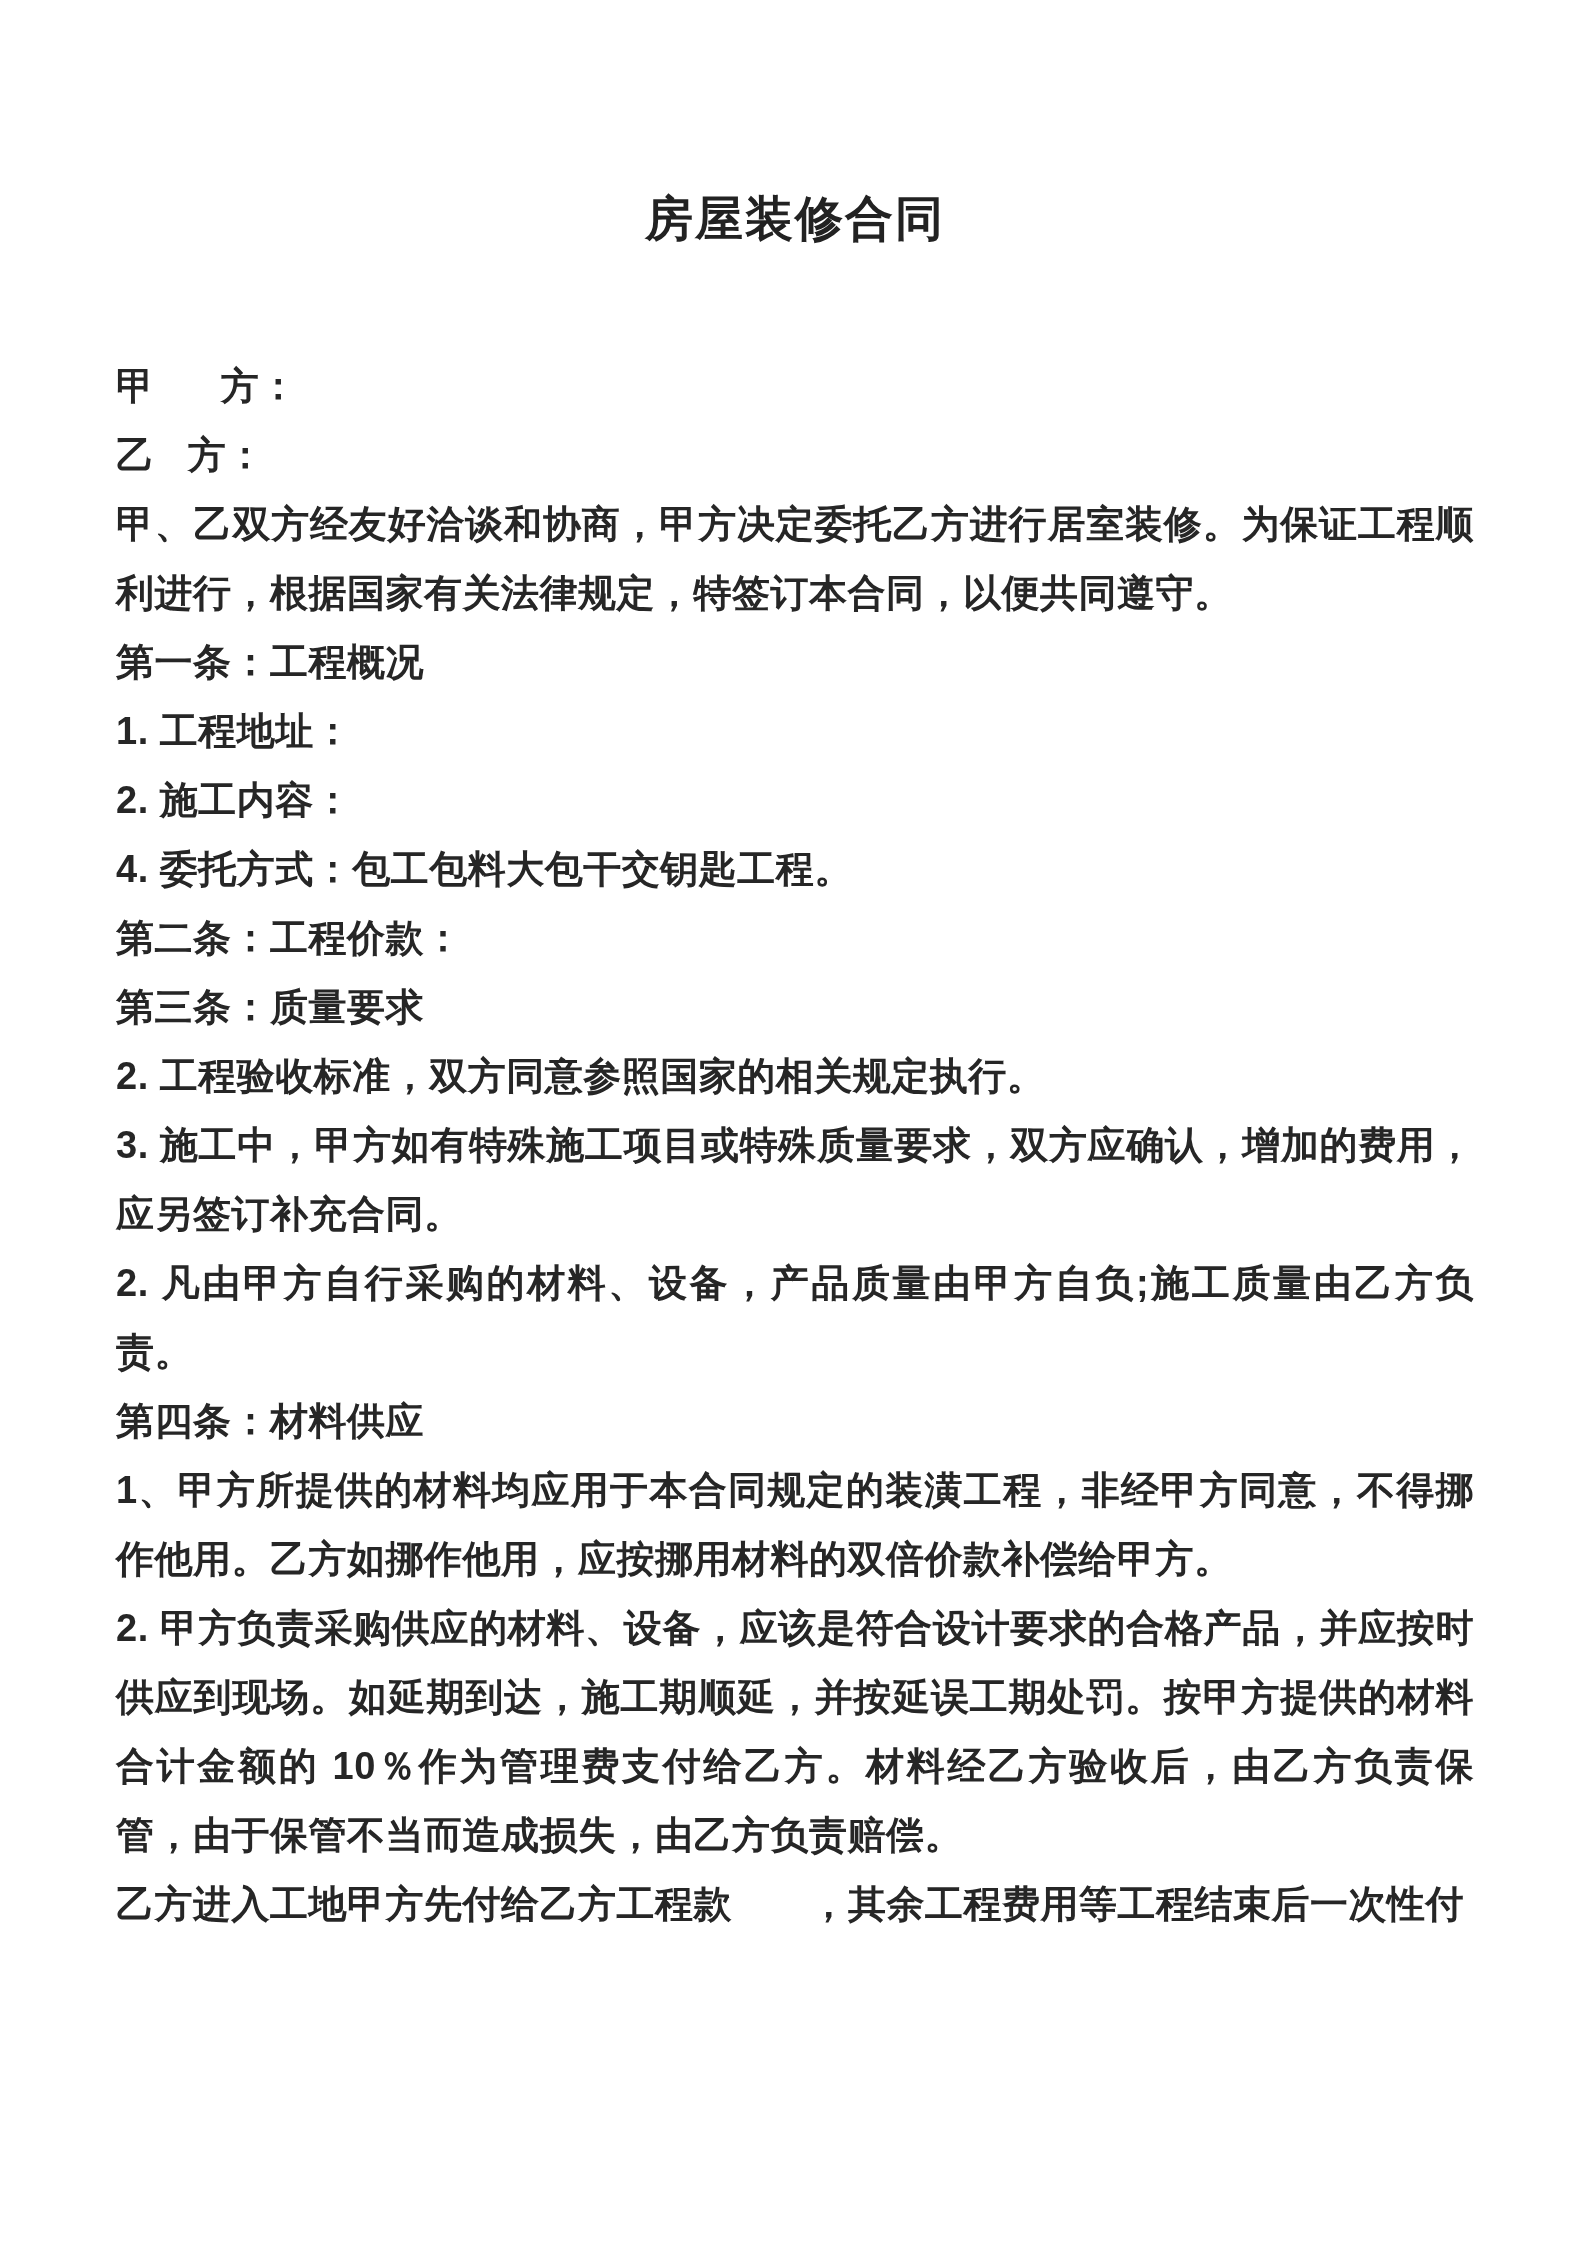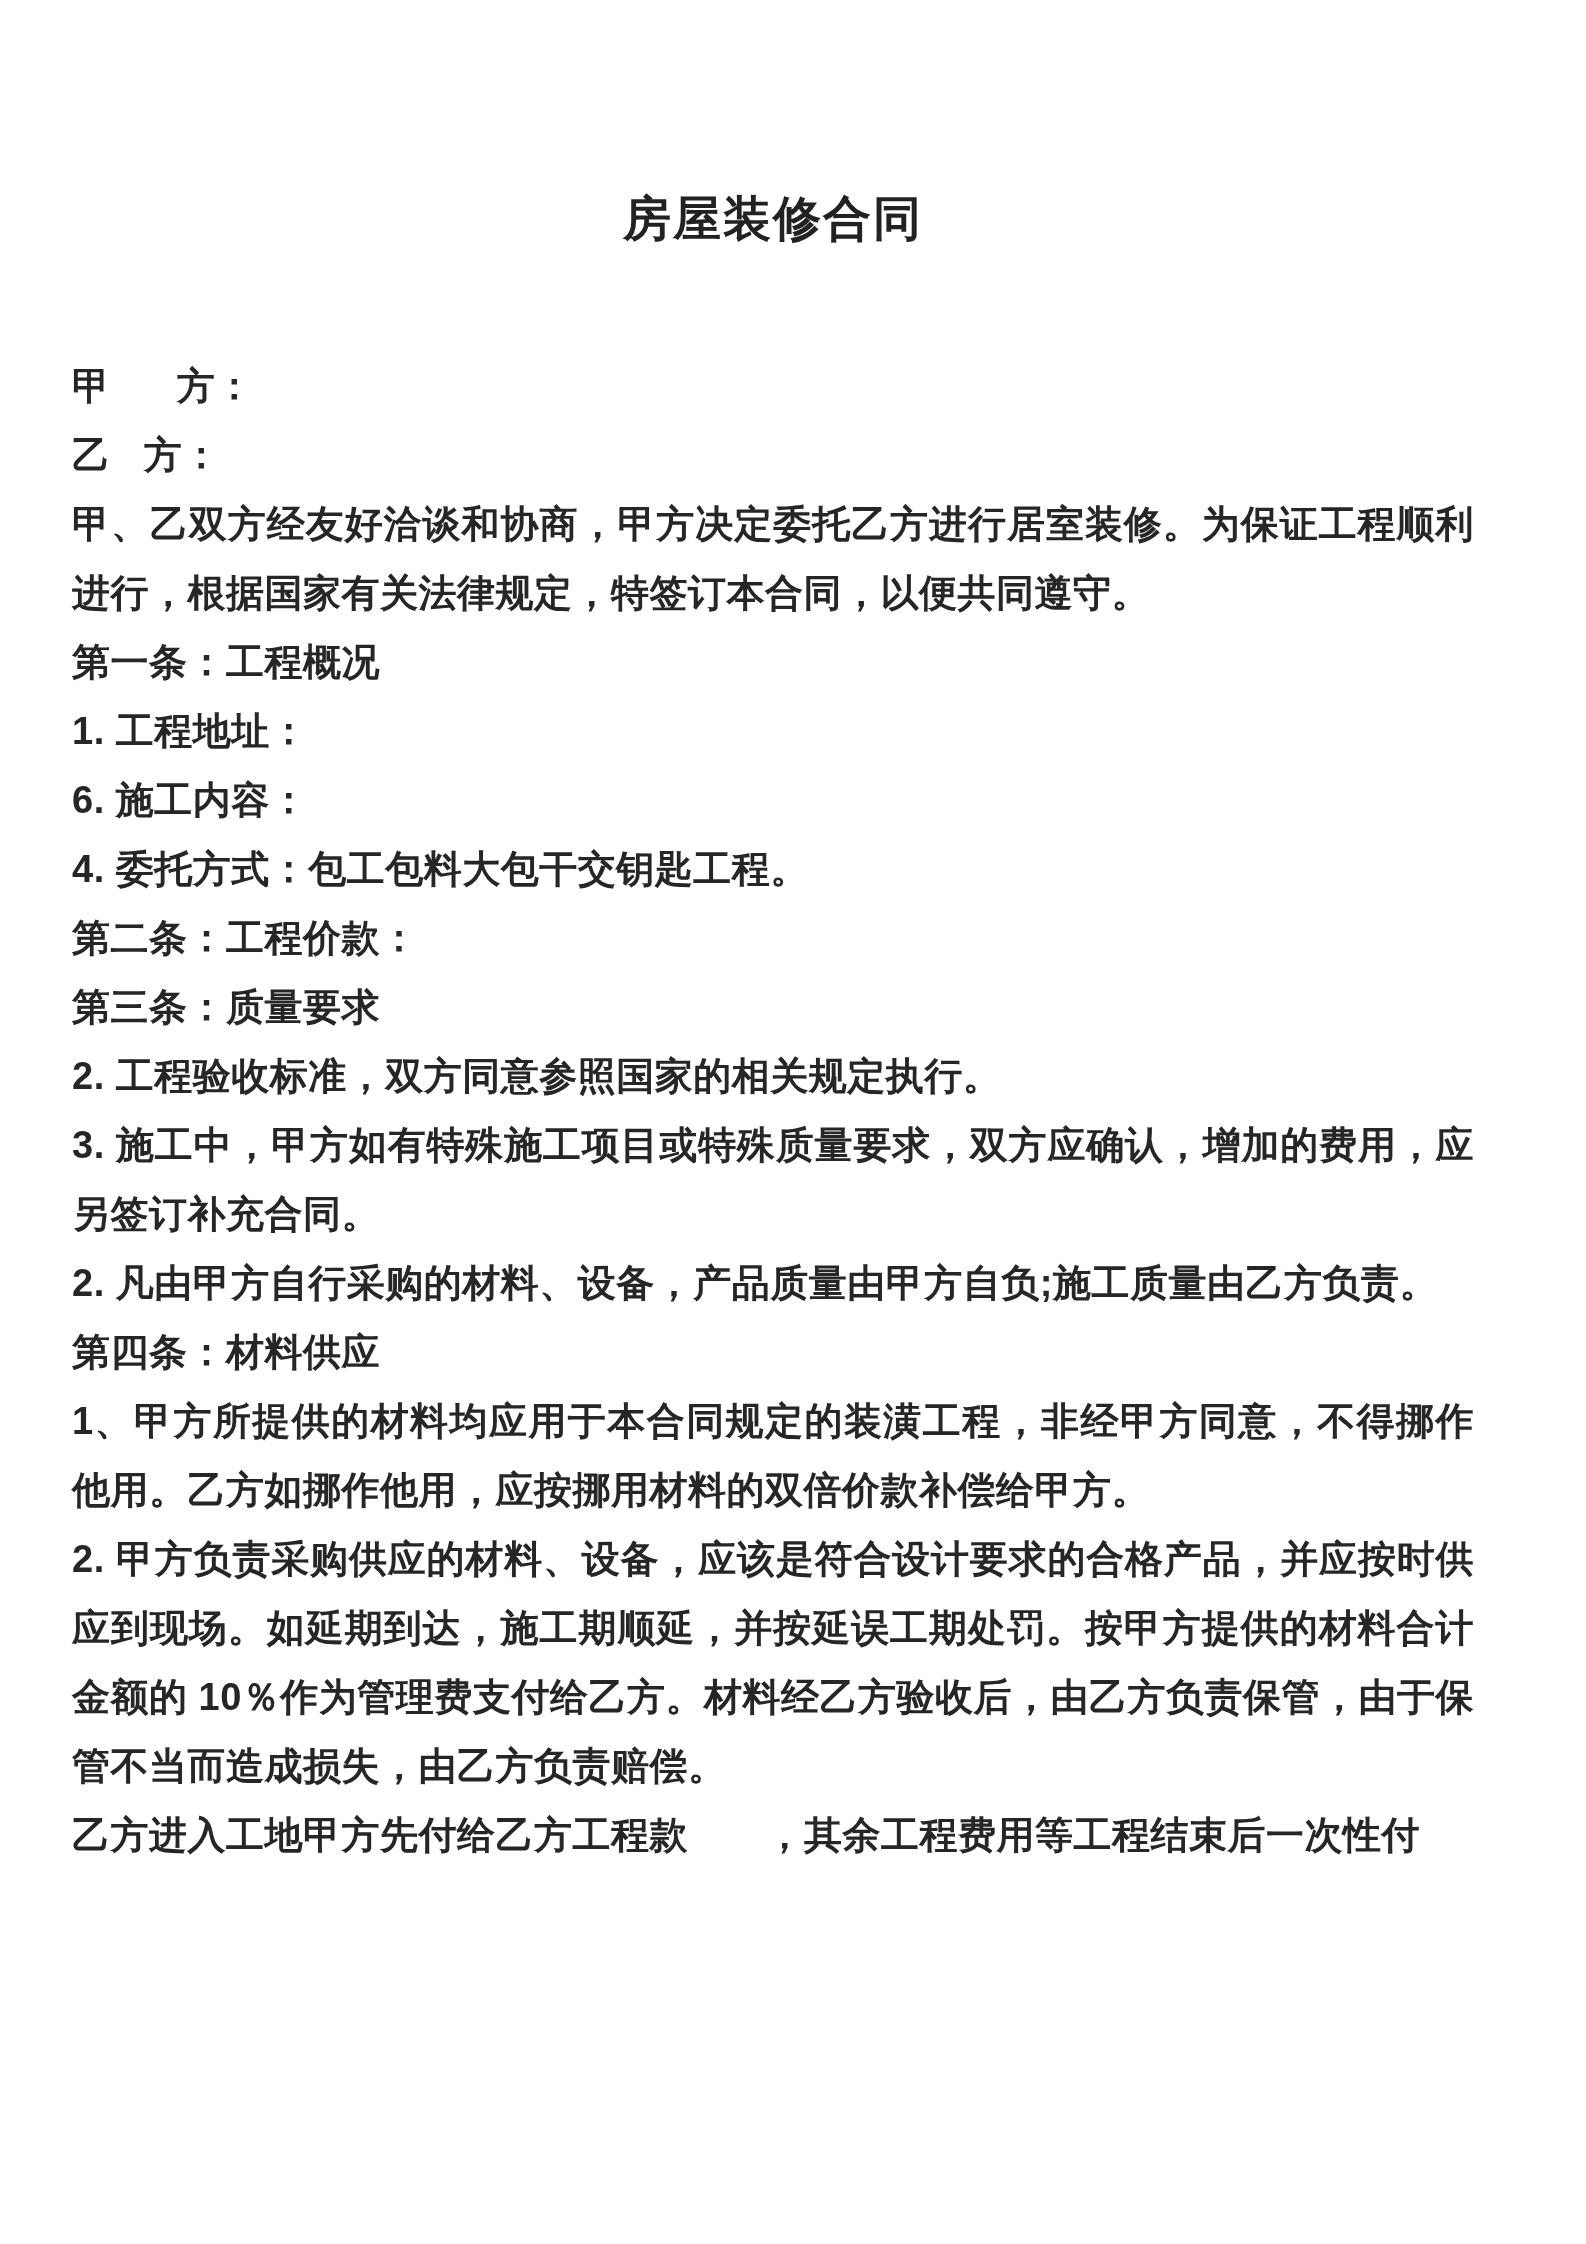--- a/index.html
+++ b/index.html
@@ -6,21 +6,21 @@
     margin: 0;
     padding: 0;
     background: #ffffff;
   }
   .page {
     position: relative;
     width: 1586px;
     height: 2244px;
     box-sizing: border-box;
     background: #ffffff;
-    padding: 150px 112px 60px 72px;
+    padding: 150px 112px 60px 116px;
     font-family: "Liberation Sans", "DejaVu Sans", sans-serif;
     font-weight: 700;
     color: #262626;
     overflow: hidden;
   }
   .doc-title {
     margin: 40px 0 104px 0;
     text-align: center;
     font-size: 48px;
     line-height: 1.2;
@@ -43,21 +43,21 @@
 <body>
 
 <div class="page">
   <h1 class="doc-title">房屋装修合同</h1>
   <main class="doc-body">
     <p>甲      方：</p>
     <p>乙   方：</p>
     <p>甲、乙双方经友好洽谈和协商，甲方决定委托乙方进行居室装修。为保证工程顺利进行，根据国家有关法律规定，特签订本合同，以便共同遵守。</p>
     <p>第一条：工程概况</p>
     <p>1. 工程地址：</p>
-    <p>6. 施工内容：</p>
+    <p>2. 施工内容：</p>
     <p>4. 委托方式：包工包料大包干交钥匙工程。</p>
     <p>第二条：工程价款：</p>
     <p>第三条：质量要求</p>
     <p>2. 工程验收标准，双方同意参照国家的相关规定执行。</p>
     <p>3. 施工中，甲方如有特殊施工项目或特殊质量要求，双方应确认，增加的费用，应另签订补充合同。</p>
     <p>2. 凡由甲方自行采购的材料、设备，产品质量由甲方自负;施工质量由乙方负责。</p>
     <p>第四条：材料供应</p>
     <p>1、甲方所提供的材料均应用于本合同规定的装潢工程，非经甲方同意，不得挪作他用。乙方如挪作他用，应按挪用材料的双倍价款补偿给甲方。</p>
     <p>2. 甲方负责采购供应的材料、设备，应该是符合设计要求的合格产品，并应按时供应到现场。如延期到达，施工期顺延，并按延误工期处罚。按甲方提供的材料合计金额的 10％作为管理费支付给乙方。材料经乙方验收后，由乙方负责保管，由于保管不当而造成损失，由乙方负责赔偿。</p>
     <p>乙方进入工地甲方先付给乙方工程款       ，其余工程费用等工程结束后一次性付</p>

